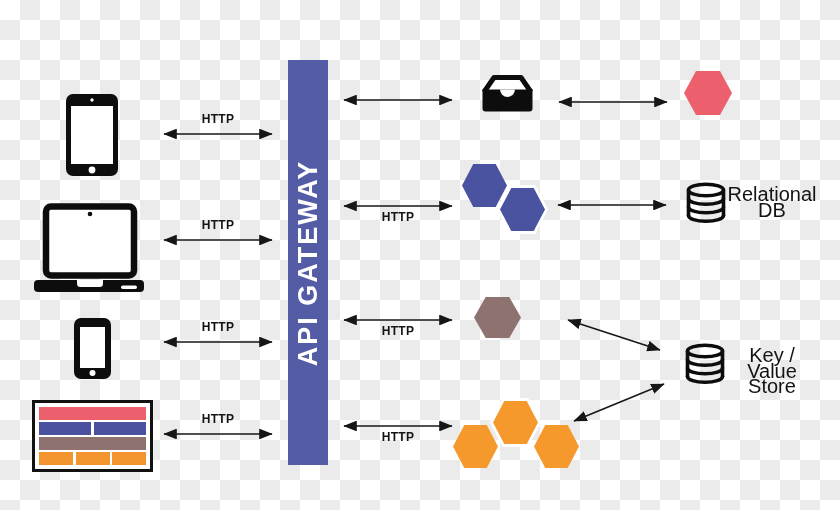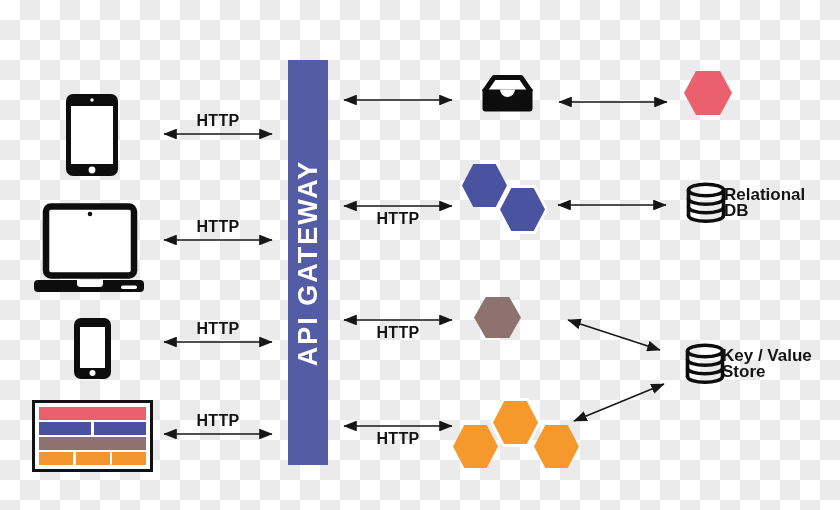--- a/index.html
+++ b/index.html
@@ -7,25 +7,25 @@
     position:relative;width:840px;height:510px;overflow:hidden;
     font-family:"Liberation Sans",sans-serif;color:#161616;
     background-color:#fff;
     background-image:conic-gradient(#ebebeb 0 90deg,#fff 90deg 180deg,#ebebeb 180deg 270deg,#fff 270deg);
     background-size:40px 40px;
   }
   .abs{position:absolute;}
   .hex{position:absolute;clip-path:polygon(25% 0,75% 0,100% 50%,75% 100%,25% 100%,0 50%);}
   .proto-label{
     position:absolute;width:110px;text-align:center;
-    font-weight:700;font-size:16px;letter-spacing:.3px;color:#141414;
+    font-weight:700;font-size:12px;letter-spacing:.3px;color:#141414;
   }
   .store-label{
-    position:absolute;
-    font-weight:700;font-size:17px;line-height:15.5px;color:#141414;
+    position:absolute;text-align:center;
+    font-weight:400;font-size:20px;line-height:15.5px;color:#141414;
   }
   .arrow line{stroke:#161616;stroke-width:1.5;}
   .gw-bar{
     position:absolute;left:288px;top:60px;width:40px;height:405px;
     background:#545CA6;
   }
   .gw-text{
     position:absolute;left:308px;top:263px;
     transform:translate(-50%,-50%) rotate(-90deg);
     white-space:nowrap;color:#fff;font-weight:700;font-size:27px;letter-spacing:2px;

